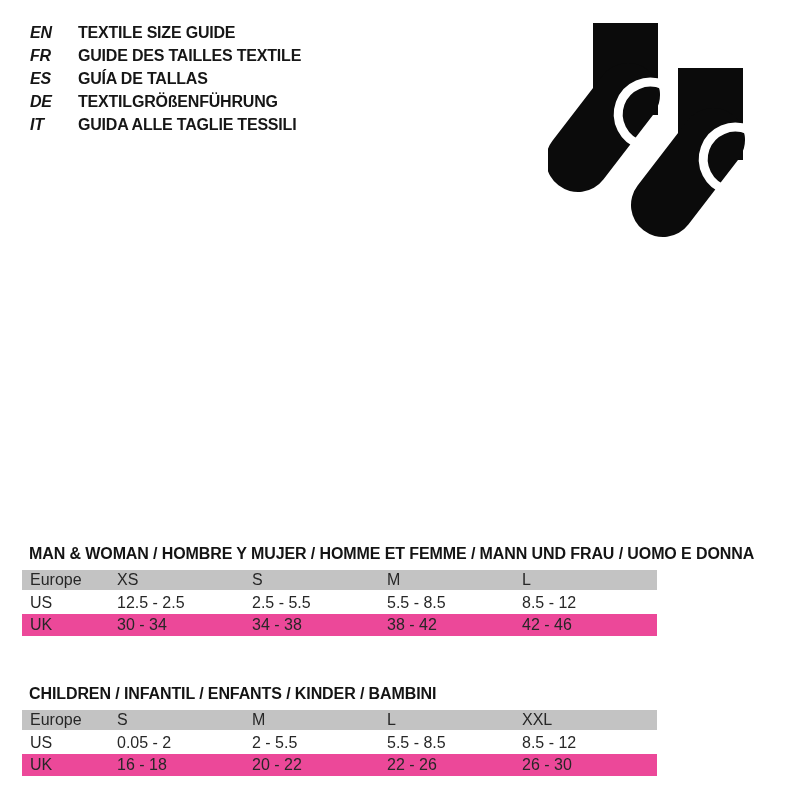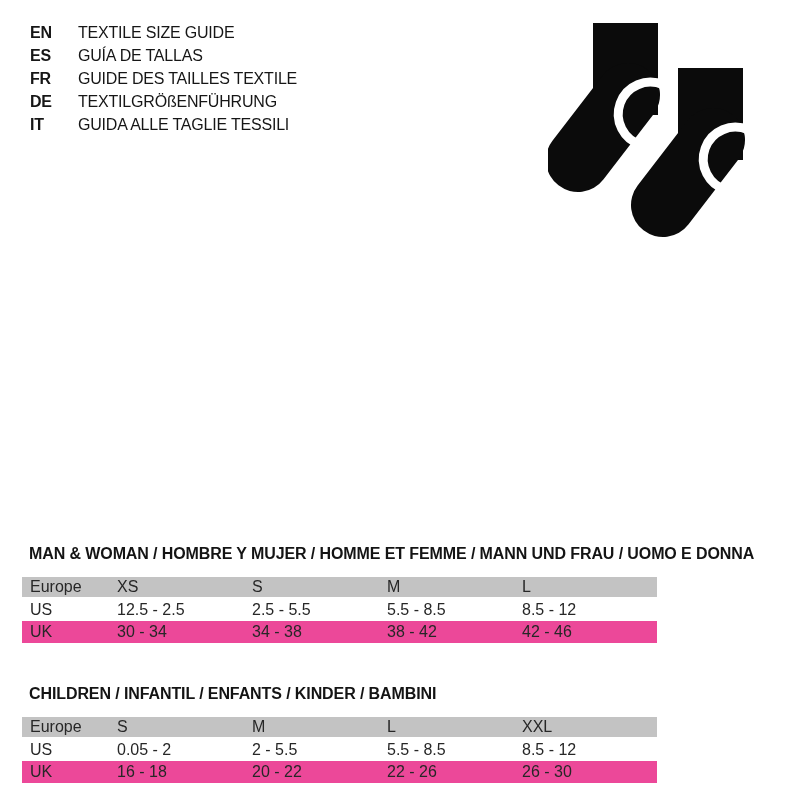--- a/index.html
+++ b/index.html
@@ -3,61 +3,61 @@
 <meta charset="utf-8">
 <style>
   html,body{margin:0;padding:0;}
   .page{
     position:relative;width:800px;height:800px;background:#ffffff;overflow:hidden;
     font-family:"Liberation Sans", sans-serif;color:#1d1d1d;
   }
   
   .lang-list{position:absolute;left:30px;top:21px;}
   .lang-row{display:flex;height:23px;align-items:center;}
-  .lang-code{width:48px;font-size:16px;font-weight:700;letter-spacing:-0.2px;color:#161616;}
-  .lang-label{font-size:16px;font-weight:400;letter-spacing:-0.2px;color:#161616;white-space:nowrap;}
+  .lang-code{width:48px;font-size:16px;font-weight:700;letter-spacing:-0.2px;color:#161616;font-style:italic;}
+  .lang-label{font-size:16px;font-weight:700;letter-spacing:-0.2px;color:#161616;white-space:nowrap;}
   .product-line{
     position:absolute;left:30px;top:146px;font-size:16px;font-weight:700;
     letter-spacing:-0.2px;color:#161616;white-space:nowrap;
   }
   
   .socks-svg{position:absolute;left:548px;top:23px;width:212px;height:215px;}
   
   .table-block{position:absolute;left:22px;width:635px;}
   .tb-adults{top:546px;}
   .tb-children{top:686px;}
   .tb-title{
     font-size:16px;font-weight:700;letter-spacing:-0.1px;color:#141414;
     margin:0 0 0 7px;height:16px;line-height:16px;white-space:nowrap;
   }
-  .size-table{margin-top:15px;width:635px;}
+  .size-table{margin-top:8px;width:635px;}
   .trow{display:grid;grid-template-columns:95px repeat(4,1fr);align-items:center;}
   .trow.head{height:20px;background:#c3c3c3;margin-bottom:2px;}
   .trow.body{height:22px;background:#ffffff;}
   .trow.body.stripe{background:#ec4899;}
   .tcell{font-size:16px;font-weight:400;color:#272727;text-align:left;white-space:nowrap;}
   .tcell.first{text-align:left;padding-left:8px;}
 </style>
 </head>
 <body>
 
 <div class="page">
 
   <div class="lang-list" id="langList">
       <div class="lang-row">
         <span class="lang-code">EN</span>
         <span class="lang-label">TEXTILE SIZE GUIDE</span>
       </div>
       <div class="lang-row">
+        <span class="lang-code">FR</span>
+        <span class="lang-label">GUIDE DES TAILLES TEXTILE</span>
+      </div>
+      <div class="lang-row">
         <span class="lang-code">ES</span>
         <span class="lang-label">GUÍA DE TALLAS</span>
-      </div>
-      <div class="lang-row">
-        <span class="lang-code">FR</span>
-        <span class="lang-label">GUIDE DES TAILLES TEXTILE</span>
       </div>
       <div class="lang-row">
         <span class="lang-code">DE</span>
         <span class="lang-label">TEXTILGRÖßENFÜHRUNG</span>
       </div>
       <div class="lang-row">
         <span class="lang-code">IT</span>
         <span class="lang-label">GUIDA ALLE TAGLIE TESSILI</span>
       </div>
     </div>

